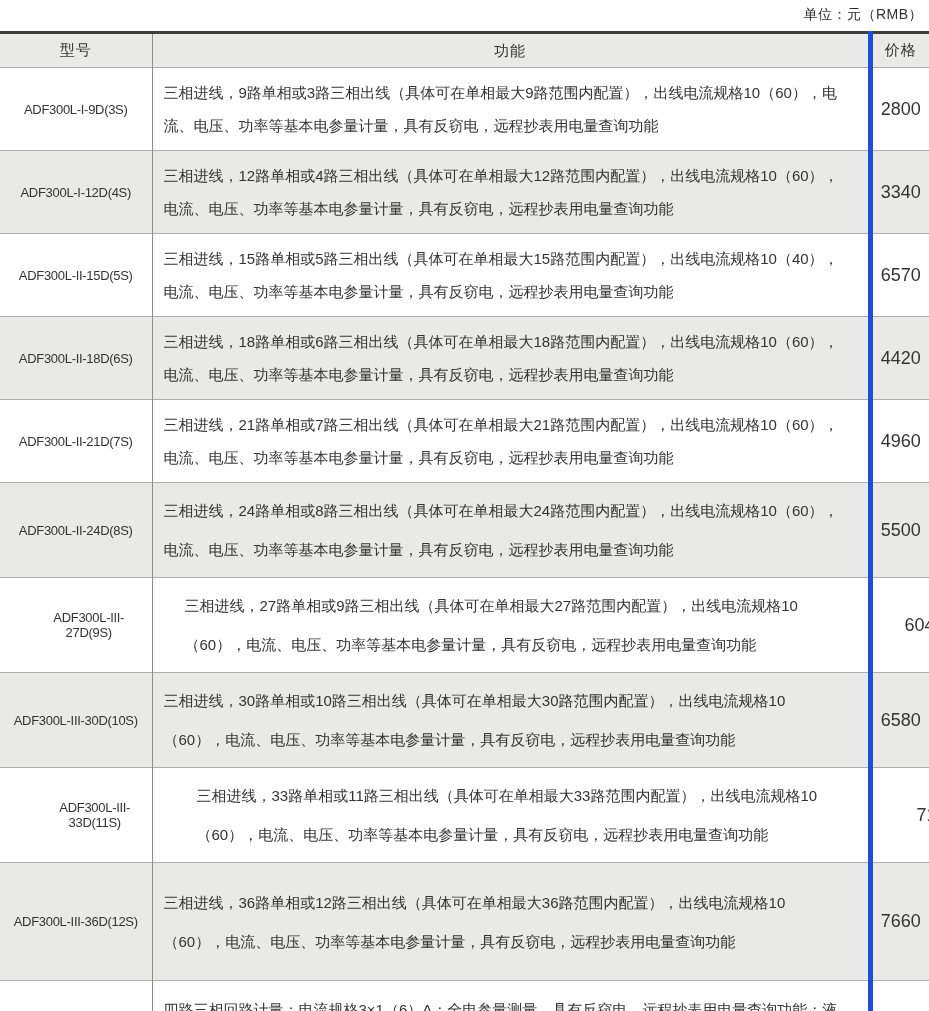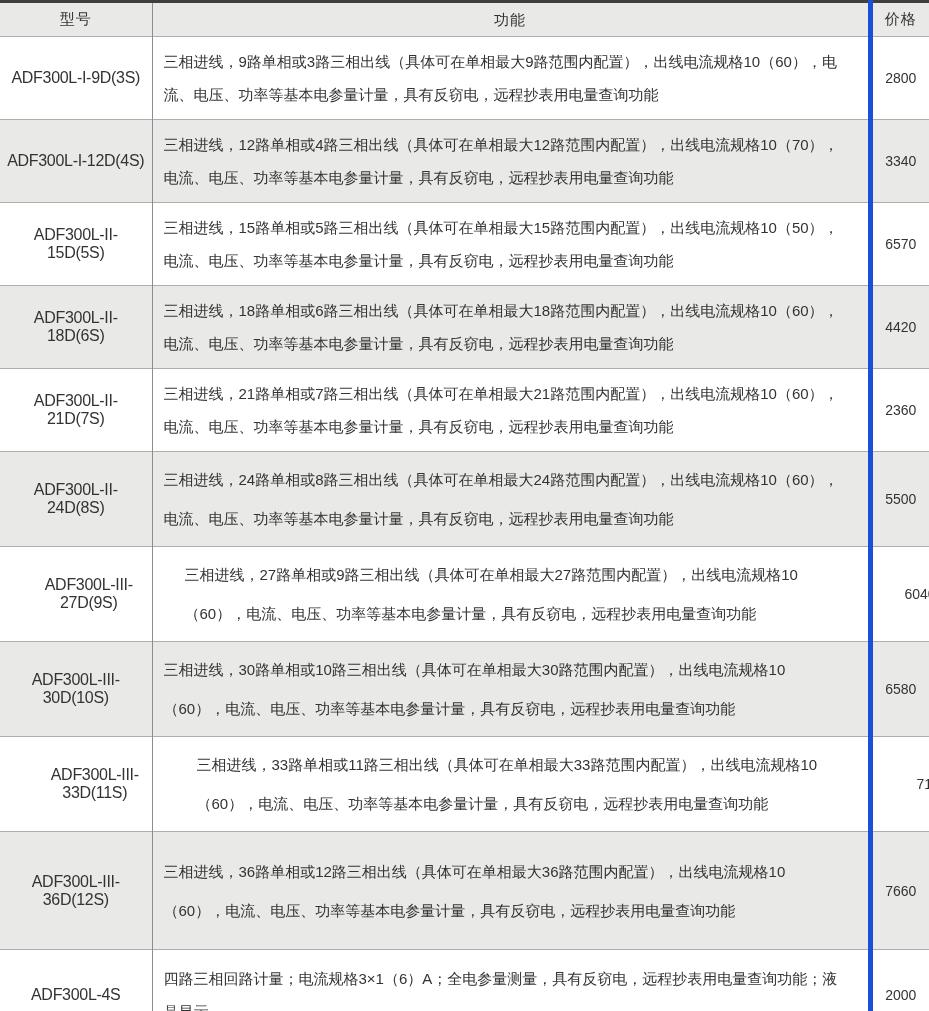--- a/index.html
+++ b/index.html
@@ -38,24 +38,24 @@
   .td {
     display: table-cell;
     vertical-align: middle;
     box-sizing: border-box;
     border-top: 1px solid #aeaeac;
     font-size: 15px;
   }
   .tr:first-child .td { border-top: none; }
   
   .td.model { width: 152px; text-align: center; border-right: 1px solid #8d8d8d;
-              font-size: 16px; letter-spacing: -0.3px; padding: 4px 6px; }
+              font-size: 13px; letter-spacing: -0.3px; padding: 4px 6px; }
   .td.func  { width: 718px; text-align: left; border-right: 5px solid #1d4ed8;
               padding: 8px 22px 8px 11px; line-height: 2.2; }
-  .td.price { width: 59px; text-align: center; font-size: 14px; padding: 4px 2px; }
+  .td.price { width: 59px; text-align: center; font-size: 18px; padding: 4px 2px; }
   
   .tr.head .td { font-size: 15px; letter-spacing: 1px; }
   .tr.head .td.func { text-align: center; padding: 0; }
   
   .tr:nth-child(odd) .td { background: #e9e9e7; }
   
   .tr:nth-child(1)  .td { height: 32px; }
   .tr:nth-child(2)  .td { height: 71px; }
   .tr:nth-child(3)  .td { height: 64px; }
   .tr:nth-child(4)  .td { height: 64px; }
@@ -73,57 +73,58 @@
   .tr:nth-child(8) .td.func,
   .tr:nth-child(9) .td.func,
   .tr:nth-child(10) .td.func,
   .tr:nth-child(11) .td.func { line-height: 2.6; }
 </style>
 </head>
 <body>
 
 <div class="page">
 
+  <div class="unit-note">单位：元（RMB）</div>
 
   <div class="price-table">
 
     <div class="tr head">
       <div class="td model">型号</div>
       <div class="td func">功能</div>
       <div class="td price">价格</div>
     </div>
 
     <div class="tr">
       <div class="td model">ADF300L-I-9D(3S)</div>
       <div class="td func">三相进线，9路单相或3路三相出线（具体可在单相最大9路范围内配置），出线电流规格10（60），电流、电压、功率等基本电参量计量，具有反窃电，远程抄表用电量查询功能</div>
       <div class="td price">2800</div>
     </div>
 
     <div class="tr">
       <div class="td model">ADF300L-I-12D(4S)</div>
-      <div class="td func">三相进线，12路单相或4路三相出线（具体可在单相最大12路范围内配置），出线电流规格10（70），电流、电压、功率等基本电参量计量，具有反窃电，远程抄表用电量查询功能</div>
+      <div class="td func">三相进线，12路单相或4路三相出线（具体可在单相最大12路范围内配置），出线电流规格10（60），电流、电压、功率等基本电参量计量，具有反窃电，远程抄表用电量查询功能</div>
       <div class="td price">3340</div>
     </div>
 
     <div class="tr">
       <div class="td model">ADF300L-II-15D(5S)</div>
-      <div class="td func">三相进线，15路单相或5路三相出线（具体可在单相最大15路范围内配置），出线电流规格10（50），电流、电压、功率等基本电参量计量，具有反窃电，远程抄表用电量查询功能</div>
+      <div class="td func">三相进线，15路单相或5路三相出线（具体可在单相最大15路范围内配置），出线电流规格10（40），电流、电压、功率等基本电参量计量，具有反窃电，远程抄表用电量查询功能</div>
       <div class="td price">6570</div>
     </div>
 
     <div class="tr">
       <div class="td model">ADF300L-II-18D(6S)</div>
       <div class="td func">三相进线，18路单相或6路三相出线（具体可在单相最大18路范围内配置），出线电流规格10（60），电流、电压、功率等基本电参量计量，具有反窃电，远程抄表用电量查询功能</div>
       <div class="td price">4420</div>
     </div>
 
     <div class="tr">
       <div class="td model">ADF300L-II-21D(7S)</div>
       <div class="td func">三相进线，21路单相或7路三相出线（具体可在单相最大21路范围内配置），出线电流规格10（60），电流、电压、功率等基本电参量计量，具有反窃电，远程抄表用电量查询功能</div>
-      <div class="td price">2360</div>
+      <div class="td price">4960</div>
     </div>
 
     <div class="tr">
       <div class="td model">ADF300L-II-24D(8S)</div>
       <div class="td func">三相进线，24路单相或8路三相出线（具体可在单相最大24路范围内配置），出线电流规格10（60），电流、电压、功率等基本电参量计量，具有反窃电，远程抄表用电量查询功能</div>
       <div class="td price">5500</div>
     </div>
 
     <div class="tr">
       <div class="td model">ADF300L-III-27D(9S)</div>

